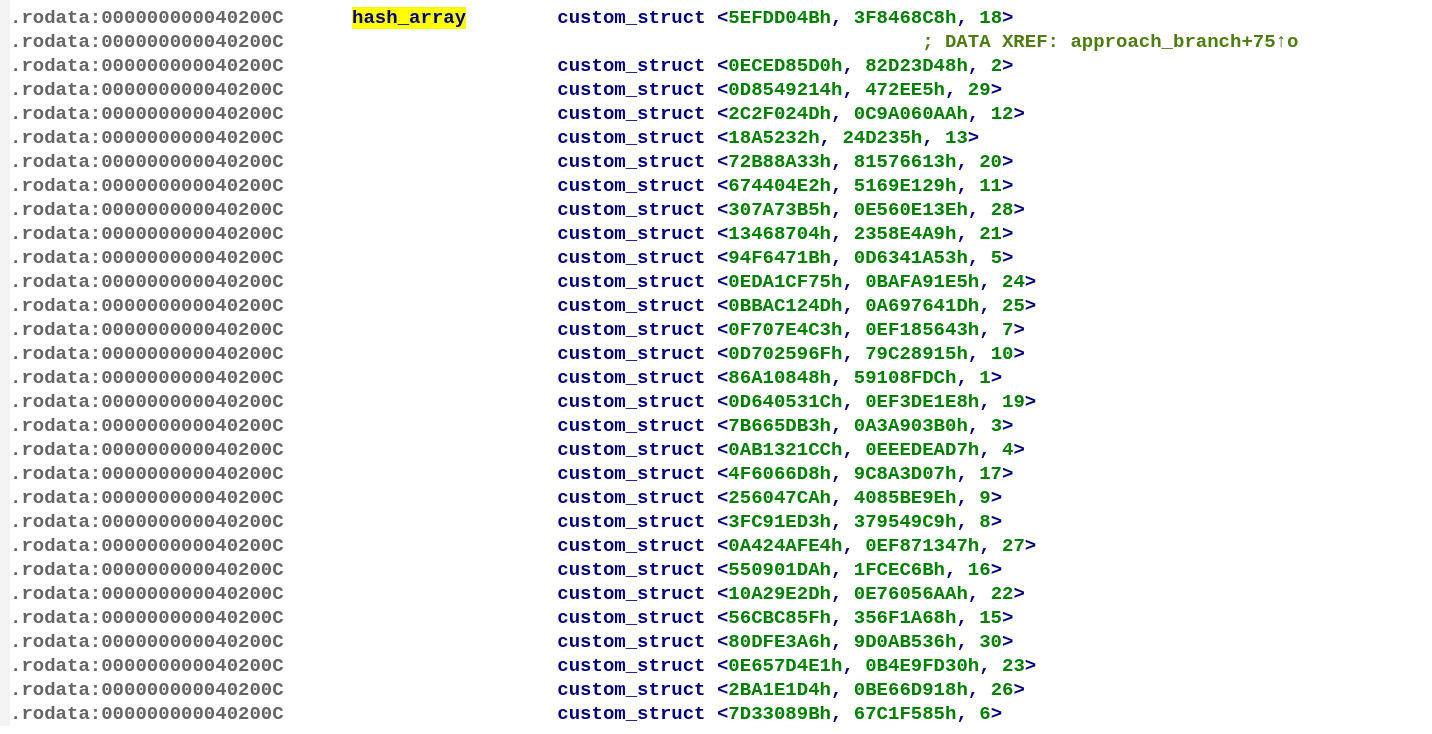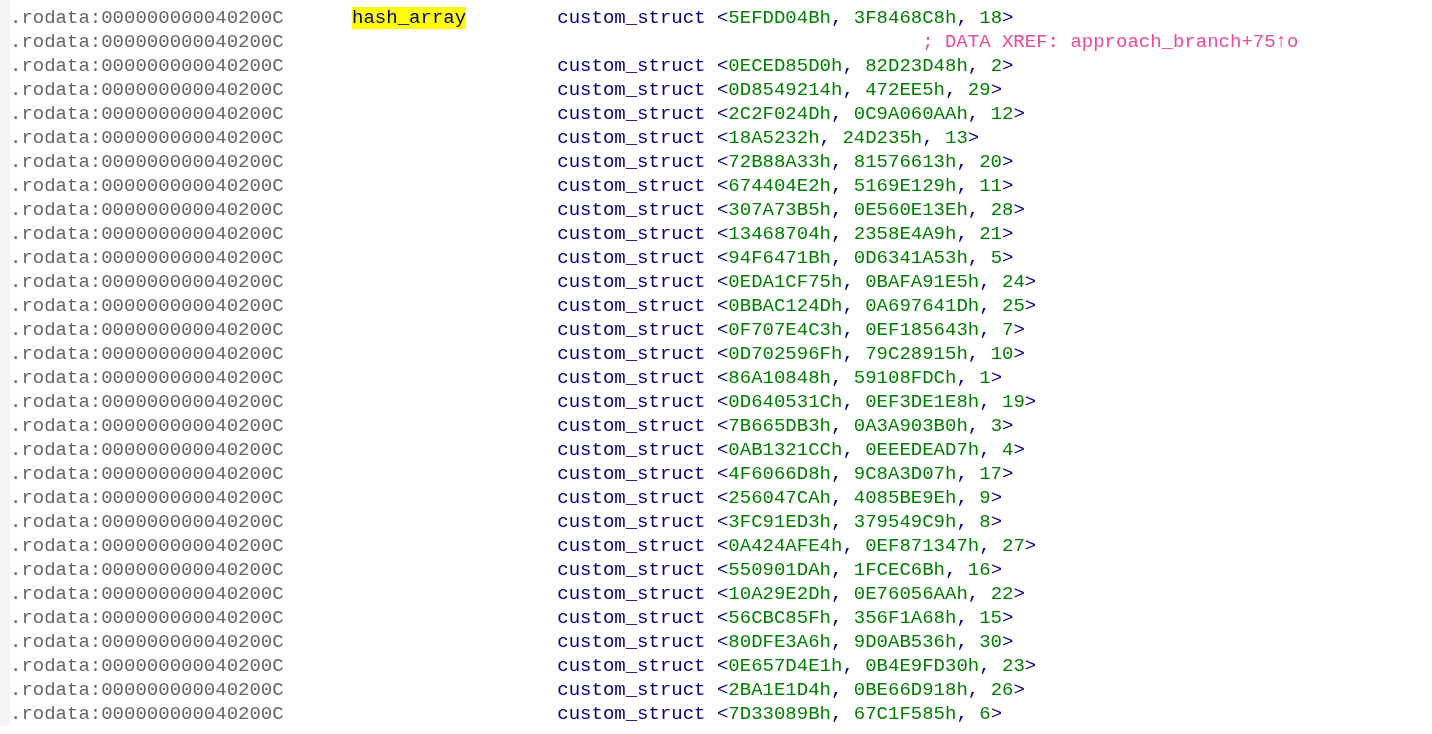--- a/index.html
+++ b/index.html
@@ -7,31 +7,31 @@
     padding: 0;
     background: #ffffff;
     width: 1432px;
     height: 734px;
     overflow: hidden;
   }
   .disasm {
     font-family: "Menlo", "Consolas", "Courier New", monospace;
     font-size: 19px;
     line-height: 24px;
-    font-weight: normal;
+    font-weight: bold;
     white-space: pre;
     padding: 0;
   }
   .line { display: block; height: 24px; }
   .addr    { color: #666666; }
   .label-hl{ color: #000080; background: #ffff00; }
   .ident   { color: #000080; }
   .angle   { color: #000080; }
   .num     { color: #008000; }
   .comma   { color: #000080; }
-  .comment { color: #ec4899; }
+  .comment { color: #4d7c0f; }
   .gutter  { display:inline-block; width:10px; background:#f4f4f4; }
   .trunc   { color:#cc8800; }
 </style>
 </head>
 <body>
 
 <div class="disasm" id="listing"><span class="line" style="height: 6px; overflow: hidden; display: block; position: relative;"><span style="position: relative; top: -18px;"><span class="gutter"> </span><span class="trunc">.rodata:</span><span class="trunc">000000000040200D </span>                       <span class="ident">db</span>    <span class="num">0</span></span></span><span class="line"><span class="gutter"> </span><span class="addr">.rodata:000000000040200C </span>     <span class="label-hl">hash_array</span>        <span class="ident">custom_struct </span><span class="angle">&lt;</span><span class="num">5EFDD04Bh</span><span class="comma">, </span><span class="num">3F8468C8h</span><span class="comma">, </span><span class="num">18</span><span class="angle">&gt;</span></span><span class="line"><span class="gutter"> </span><span class="addr">.rodata:000000000040200C </span>                                                       <span class="comment">; DATA XREF: approach_branch+75↑o</span></span><span class="line"><span class="gutter"> </span><span class="addr">.rodata:000000000040200C </span>                       <span class="ident">custom_struct </span><span class="angle">&lt;</span><span class="num">0ECED85D0h</span><span class="comma">, </span><span class="num">82D23D48h</span><span class="comma">, </span><span class="num">2</span><span class="angle">&gt;</span></span><span class="line"><span class="gutter"> </span><span class="addr">.rodata:000000000040200C </span>                       <span class="ident">custom_struct </span><span class="angle">&lt;</span><span class="num">0D8549214h</span><span class="comma">, </span><span class="num">472EE5h</span><span class="comma">, </span><span class="num">29</span><span class="angle">&gt;</span></span><span class="line"><span class="gutter"> </span><span class="addr">.rodata:000000000040200C </span>                       <span class="ident">custom_struct </span><span class="angle">&lt;</span><span class="num">2C2F024Dh</span><span class="comma">, </span><span class="num">0C9A060AAh</span><span class="comma">, </span><span class="num">12</span><span class="angle">&gt;</span></span><span class="line"><span class="gutter"> </span><span class="addr">.rodata:000000000040200C </span>                       <span class="ident">custom_struct </span><span class="angle">&lt;</span><span class="num">18A5232h</span><span class="comma">, </span><span class="num">24D235h</span><span class="comma">, </span><span class="num">13</span><span class="angle">&gt;</span></span><span class="line"><span class="gutter"> </span><span class="addr">.rodata:000000000040200C </span>                       <span class="ident">custom_struct </span><span class="angle">&lt;</span><span class="num">72B88A33h</span><span class="comma">, </span><span class="num">81576613h</span><span class="comma">, </span><span class="num">20</span><span class="angle">&gt;</span></span><span class="line"><span class="gutter"> </span><span class="addr">.rodata:000000000040200C </span>                       <span class="ident">custom_struct </span><span class="angle">&lt;</span><span class="num">674404E2h</span><span class="comma">, </span><span class="num">5169E129h</span><span class="comma">, </span><span class="num">11</span><span class="angle">&gt;</span></span><span class="line"><span class="gutter"> </span><span class="addr">.rodata:000000000040200C </span>                       <span class="ident">custom_struct </span><span class="angle">&lt;</span><span class="num">307A73B5h</span><span class="comma">, </span><span class="num">0E560E13Eh</span><span class="comma">, </span><span class="num">28</span><span class="angle">&gt;</span></span><span class="line"><span class="gutter"> </span><span class="addr">.rodata:000000000040200C </span>                       <span class="ident">custom_struct </span><span class="angle">&lt;</span><span class="num">13468704h</span><span class="comma">, </span><span class="num">2358E4A9h</span><span class="comma">, </span><span class="num">21</span><span class="angle">&gt;</span></span><span class="line"><span class="gutter"> </span><span class="addr">.rodata:000000000040200C </span>                       <span class="ident">custom_struct </span><span class="angle">&lt;</span><span class="num">94F6471Bh</span><span class="comma">, </span><span class="num">0D6341A53h</span><span class="comma">, </span><span class="num">5</span><span class="angle">&gt;</span></span><span class="line"><span class="gutter"> </span><span class="addr">.rodata:000000000040200C </span>                       <span class="ident">custom_struct </span><span class="angle">&lt;</span><span class="num">0EDA1CF75h</span><span class="comma">, </span><span class="num">0BAFA91E5h</span><span class="comma">, </span><span class="num">24</span><span class="angle">&gt;</span></span><span class="line"><span class="gutter"> </span><span class="addr">.rodata:000000000040200C </span>                       <span class="ident">custom_struct </span><span class="angle">&lt;</span><span class="num">0BBAC124Dh</span><span class="comma">, </span><span class="num">0A697641Dh</span><span class="comma">, </span><span class="num">25</span><span class="angle">&gt;</span></span><span class="line"><span class="gutter"> </span><span class="addr">.rodata:000000000040200C </span>                       <span class="ident">custom_struct </span><span class="angle">&lt;</span><span class="num">0F707E4C3h</span><span class="comma">, </span><span class="num">0EF185643h</span><span class="comma">, </span><span class="num">7</span><span class="angle">&gt;</span></span><span class="line"><span class="gutter"> </span><span class="addr">.rodata:000000000040200C </span>                       <span class="ident">custom_struct </span><span class="angle">&lt;</span><span class="num">0D702596Fh</span><span class="comma">, </span><span class="num">79C28915h</span><span class="comma">, </span><span class="num">10</span><span class="angle">&gt;</span></span><span class="line"><span class="gutter"> </span><span class="addr">.rodata:000000000040200C </span>                       <span class="ident">custom_struct </span><span class="angle">&lt;</span><span class="num">86A10848h</span><span class="comma">, </span><span class="num">59108FDCh</span><span class="comma">, </span><span class="num">1</span><span class="angle">&gt;</span></span><span class="line"><span class="gutter"> </span><span class="addr">.rodata:000000000040200C </span>                       <span class="ident">custom_struct </span><span class="angle">&lt;</span><span class="num">0D640531Ch</span><span class="comma">, </span><span class="num">0EF3DE1E8h</span><span class="comma">, </span><span class="num">19</span><span class="angle">&gt;</span></span><span class="line"><span class="gutter"> </span><span class="addr">.rodata:000000000040200C </span>                       <span class="ident">custom_struct </span><span class="angle">&lt;</span><span class="num">7B665DB3h</span><span class="comma">, </span><span class="num">0A3A903B0h</span><span class="comma">, </span><span class="num">3</span><span class="angle">&gt;</span></span><span class="line"><span class="gutter"> </span><span class="addr">.rodata:000000000040200C </span>                       <span class="ident">custom_struct </span><span class="angle">&lt;</span><span class="num">0AB1321CCh</span><span class="comma">, </span><span class="num">0EEEDEAD7h</span><span class="comma">, </span><span class="num">4</span><span class="angle">&gt;</span></span><span class="line"><span class="gutter"> </span><span class="addr">.rodata:000000000040200C </span>                       <span class="ident">custom_struct </span><span class="angle">&lt;</span><span class="num">4F6066D8h</span><span class="comma">, </span><span class="num">9C8A3D07h</span><span class="comma">, </span><span class="num">17</span><span class="angle">&gt;</span></span><span class="line"><span class="gutter"> </span><span class="addr">.rodata:000000000040200C </span>                       <span class="ident">custom_struct </span><span class="angle">&lt;</span><span class="num">256047CAh</span><span class="comma">, </span><span class="num">4085BE9Eh</span><span class="comma">, </span><span class="num">9</span><span class="angle">&gt;</span></span><span class="line"><span class="gutter"> </span><span class="addr">.rodata:000000000040200C </span>                       <span class="ident">custom_struct </span><span class="angle">&lt;</span><span class="num">3FC91ED3h</span><span class="comma">, </span><span class="num">379549C9h</span><span class="comma">, </span><span class="num">8</span><span class="angle">&gt;</span></span><span class="line"><span class="gutter"> </span><span class="addr">.rodata:000000000040200C </span>                       <span class="ident">custom_struct </span><span class="angle">&lt;</span><span class="num">0A424AFE4h</span><span class="comma">, </span><span class="num">0EF871347h</span><span class="comma">, </span><span class="num">27</span><span class="angle">&gt;</span></span><span class="line"><span class="gutter"> </span><span class="addr">.rodata:000000000040200C </span>                       <span class="ident">custom_struct </span><span class="angle">&lt;</span><span class="num">550901DAh</span><span class="comma">, </span><span class="num">1FCEC6Bh</span><span class="comma">, </span><span class="num">16</span><span class="angle">&gt;</span></span><span class="line"><span class="gutter"> </span><span class="addr">.rodata:000000000040200C </span>                       <span class="ident">custom_struct </span><span class="angle">&lt;</span><span class="num">10A29E2Dh</span><span class="comma">, </span><span class="num">0E76056AAh</span><span class="comma">, </span><span class="num">22</span><span class="angle">&gt;</span></span><span class="line"><span class="gutter"> </span><span class="addr">.rodata:000000000040200C </span>                       <span class="ident">custom_struct </span><span class="angle">&lt;</span><span class="num">56CBC85Fh</span><span class="comma">, </span><span class="num">356F1A68h</span><span class="comma">, </span><span class="num">15</span><span class="angle">&gt;</span></span><span class="line"><span class="gutter"> </span><span class="addr">.rodata:000000000040200C </span>                       <span class="ident">custom_struct </span><span class="angle">&lt;</span><span class="num">80DFE3A6h</span><span class="comma">, </span><span class="num">9D0AB536h</span><span class="comma">, </span><span class="num">30</span><span class="angle">&gt;</span></span><span class="line"><span class="gutter"> </span><span class="addr">.rodata:000000000040200C </span>                       <span class="ident">custom_struct </span><span class="angle">&lt;</span><span class="num">0E657D4E1h</span><span class="comma">, </span><span class="num">0B4E9FD30h</span><span class="comma">, </span><span class="num">23</span><span class="angle">&gt;</span></span><span class="line"><span class="gutter"> </span><span class="addr">.rodata:000000000040200C </span>                       <span class="ident">custom_struct </span><span class="angle">&lt;</span><span class="num">2BA1E1D4h</span><span class="comma">, </span><span class="num">0BE66D918h</span><span class="comma">, </span><span class="num">26</span><span class="angle">&gt;</span></span><span class="line"><span class="gutter"> </span><span class="addr">.rodata:000000000040200C </span>                       <span class="ident">custom_struct </span><span class="angle">&lt;</span><span class="num">7D33089Bh</span><span class="comma">, </span><span class="num">67C1F585h</span><span class="comma">, </span><span class="num">6</span><span class="angle">&gt;</span></span></div>
 
 </body></html>

